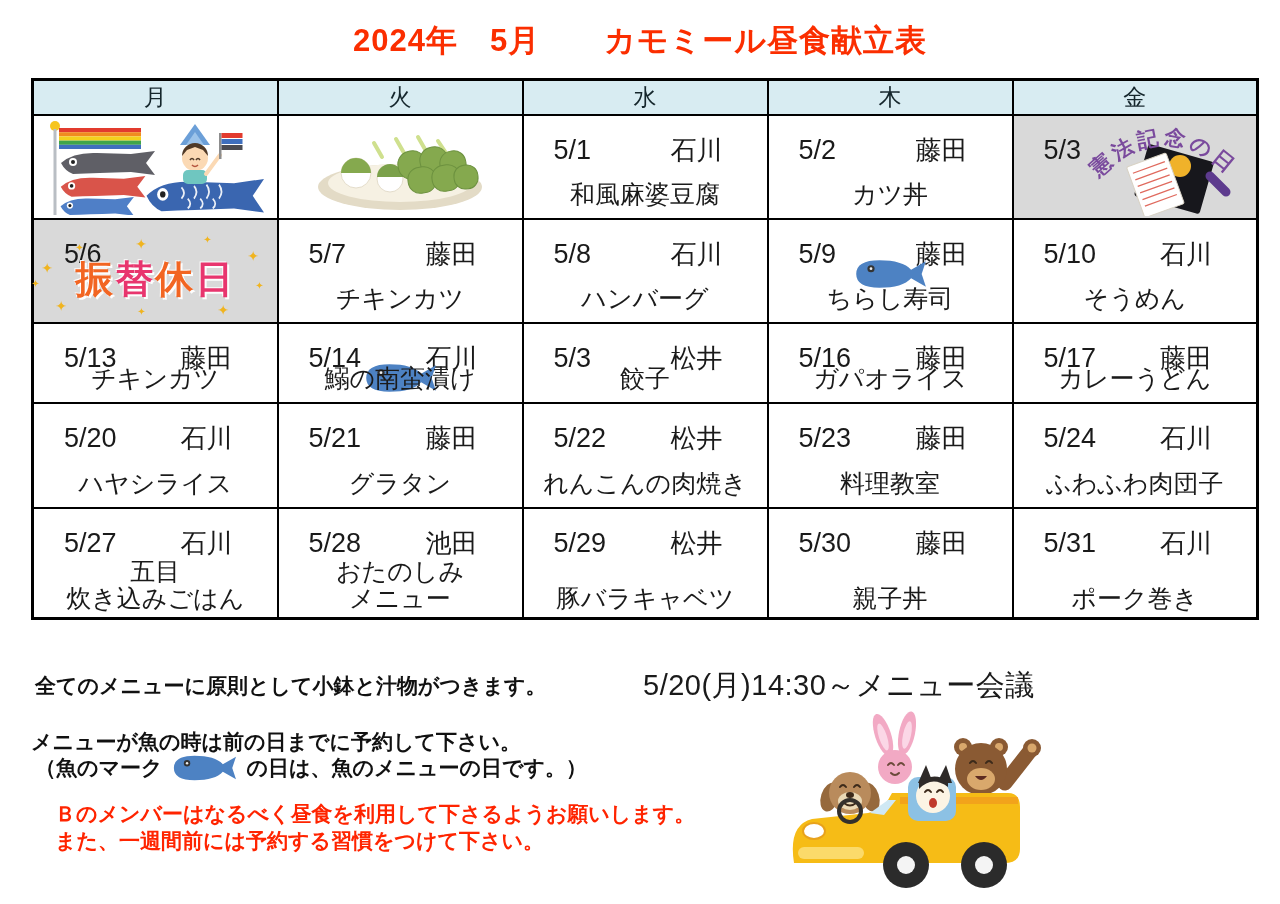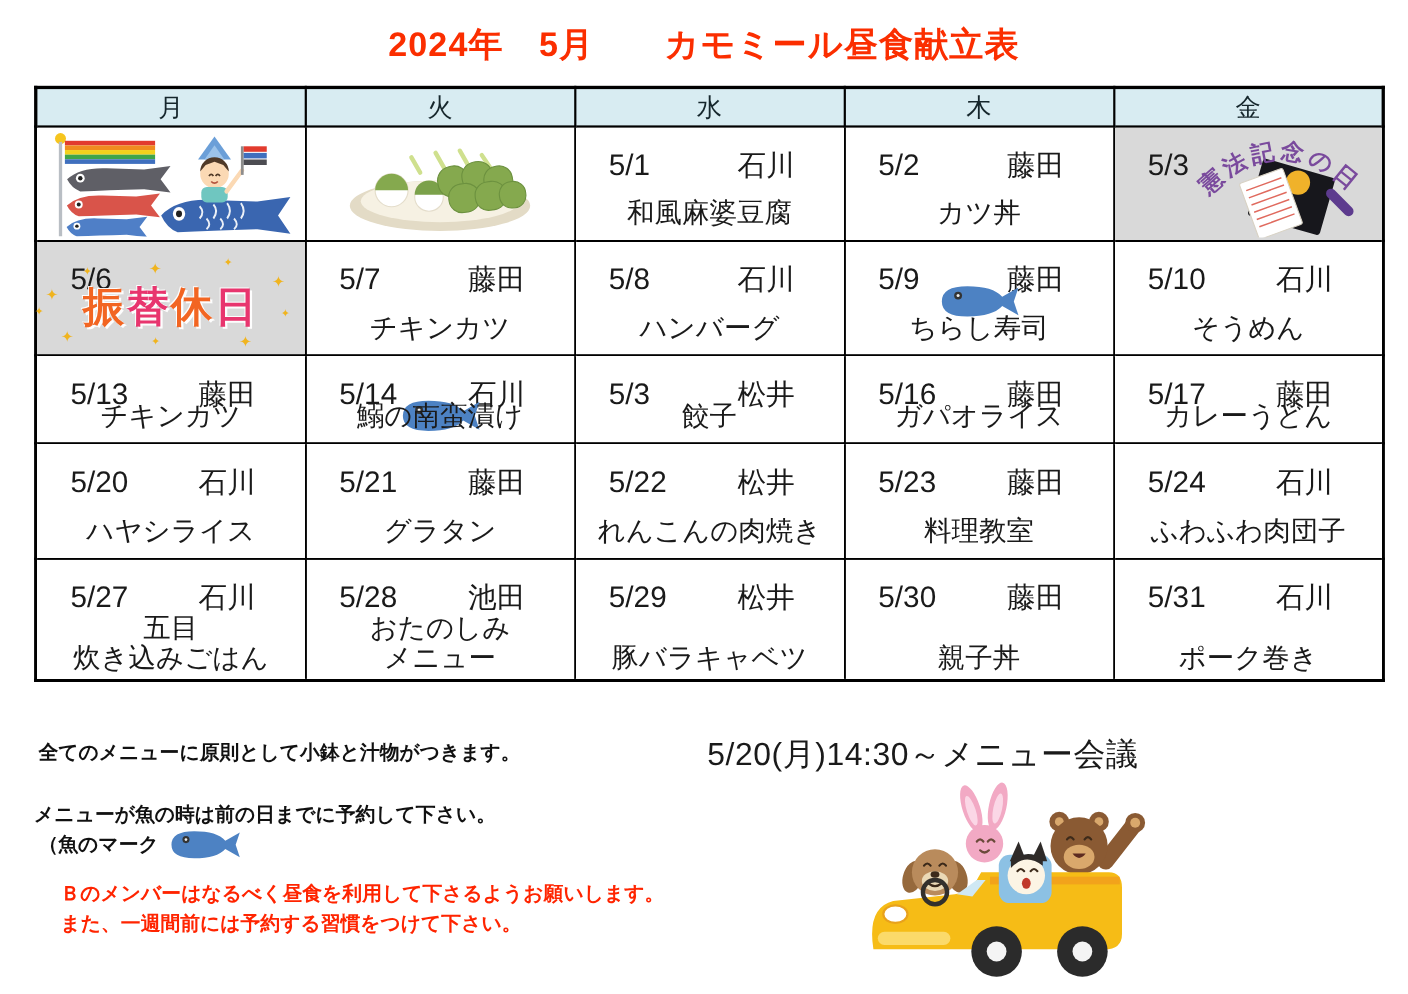--- a/index.html
+++ b/index.html
@@ -48,21 +48,21 @@
   .ill.constitution-day-illustration{right:2px;top:0;}
   .ill.substitute-holiday-stamp{left:0;right:0;top:24px;}
   .stamp{position:relative;width:232px;height:74px;margin:0 auto;}
   .stamp-text{
     position:absolute;left:0;right:0;top:10px;text-align:center;
     font-size:38px;font-weight:bold;letter-spacing:2px;
     text-shadow:2px 2px 0 rgba(255,255,255,.95),-1px -1px 0 rgba(255,255,255,.95);
   }
   .star{position:absolute;color:#f0b41f;font-size:14px;}
   .star.sm{font-size:10px;}
-  .note{position:absolute;white-space:nowrap;font-weight:bold;font-size:18px;}
+  .note{position:absolute;white-space:nowrap;font-weight:bold;font-size:21px;}
   .note-black{color:#111111;}
   .note-red{color:var(--note-red,#ff2400);margin-left:20px;}
   .fish-line{display:flex;align-items:center;gap:8px;}
   .fish-line svg{display:block;}
   .meeting{
     position:absolute;left:643px;top:666px;font-size:29px;color:#1a1a1a;
     white-space:nowrap;letter-spacing:0.5px;
   }
   .car{position:absolute;left:780px;top:703px;width:282px;height:192px;}
 </style>
@@ -374,20 +374,21 @@
 
   <div class="note note-black fish-line" style="left:35px;top:752px;">
     <span>（魚のマーク</span>
     <span id="legend-fish">
         <svg width="68" height="32" viewBox="0 0 72 34">
  <path d="M4 17 Q4 4 26 4 Q48 4 56 13 L70 5 L66 17 L70 29 L56 21 Q48 30 26 30 Q4 30 4 17 Z" fill="#4d82c3"></path>
  <circle cx="18" cy="12" r="3.4" fill="#333"></circle>
           <circle cx="18" cy="12" r="1.3" fill="#eeeeee"></circle>
 </svg>
       </span>
+    <span>の日は、魚のメニューの日です。）</span>
   </div>
 
   <div class="note note-red" style="left:35px;top:800px;">Ｂのメンバーはなるべく昼食を利用して下さるようお願いします。</div>
   <div class="note note-red" style="left:35px;top:827px;">また、一週間前には予約する習慣をつけて下さい。</div>
 
   <div class="car" id="car-ill"><svg width="282" height="192" viewBox="0 0 282 192">
  <g>
   <ellipse cx="103" cy="32" rx="8" ry="22" fill="#f2a9c4" transform="rotate(-18 103 32)"></ellipse>
   <ellipse cx="103" cy="34" rx="4" ry="14" fill="#fbd7e6" transform="rotate(-18 103 34)"></ellipse>
   <ellipse cx="127" cy="30" rx="8" ry="22" fill="#f2a9c4" transform="rotate(12 127 30)"></ellipse>

